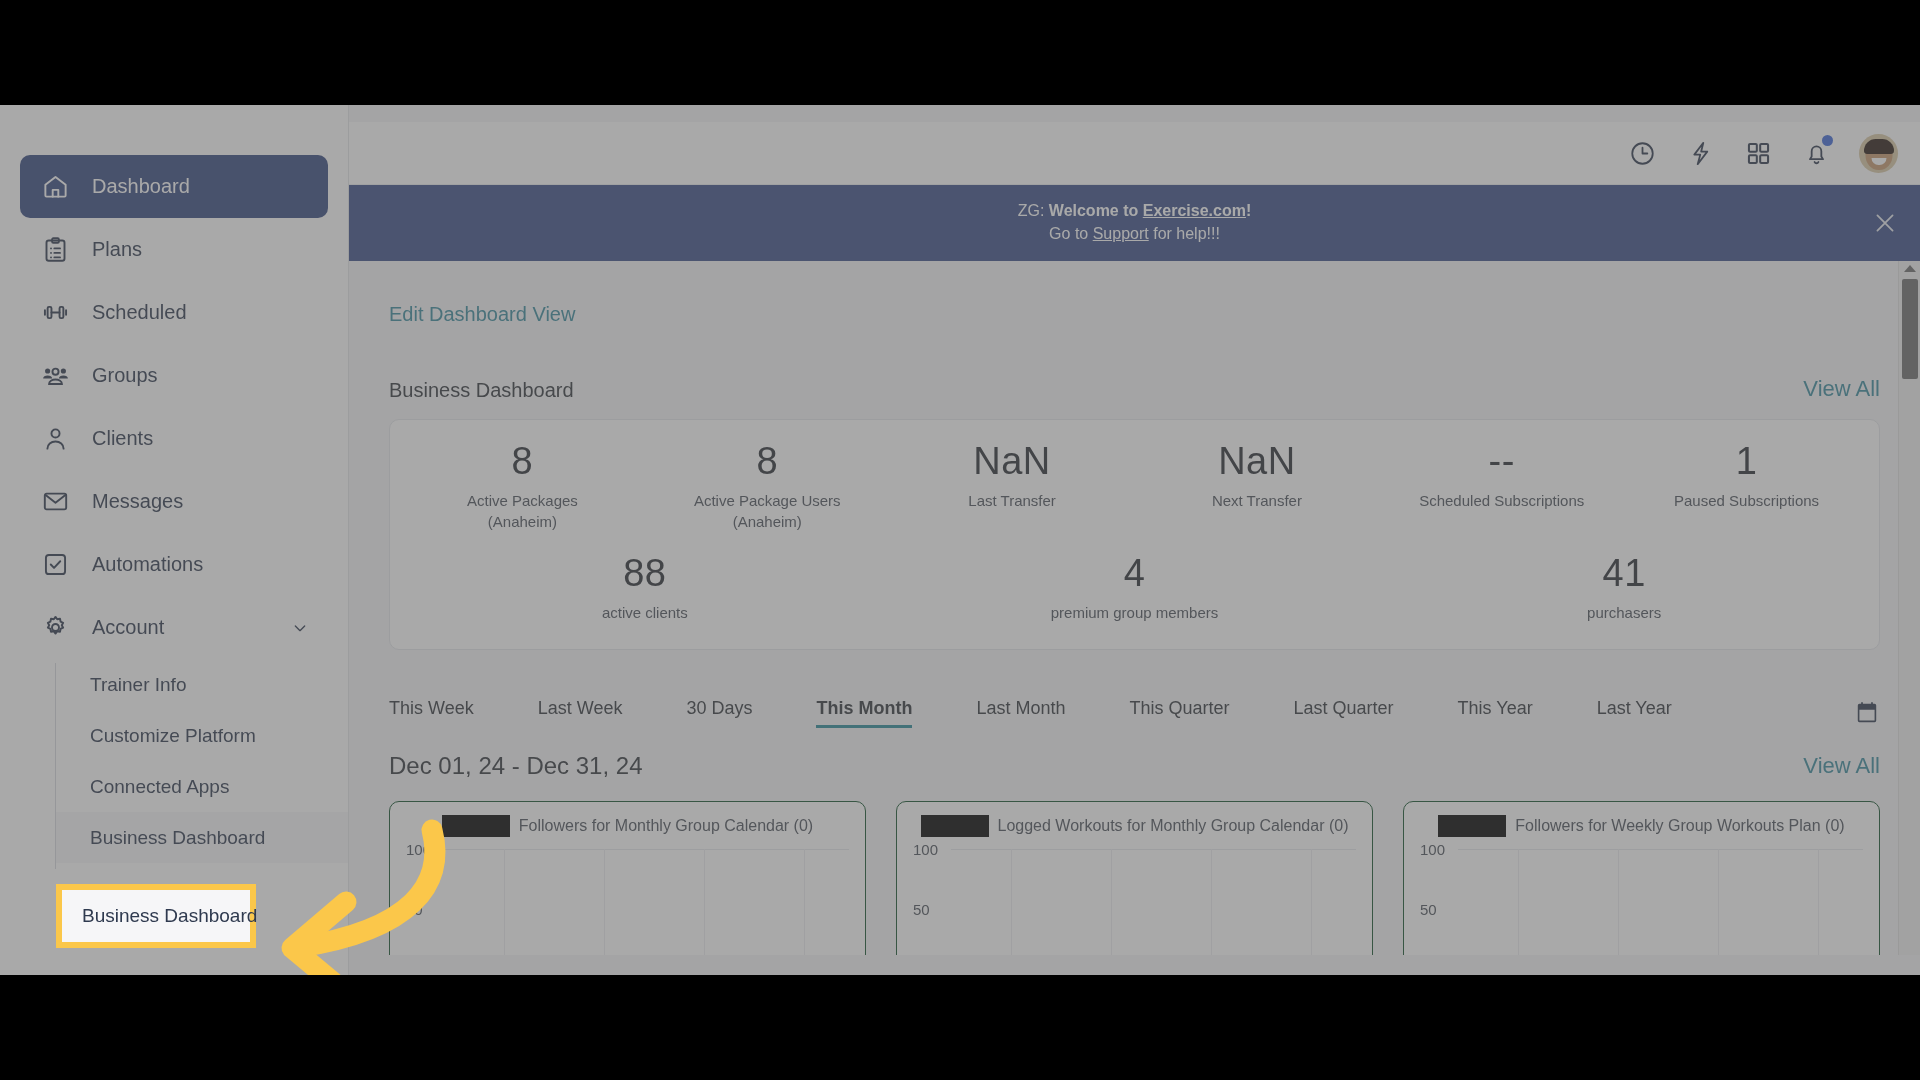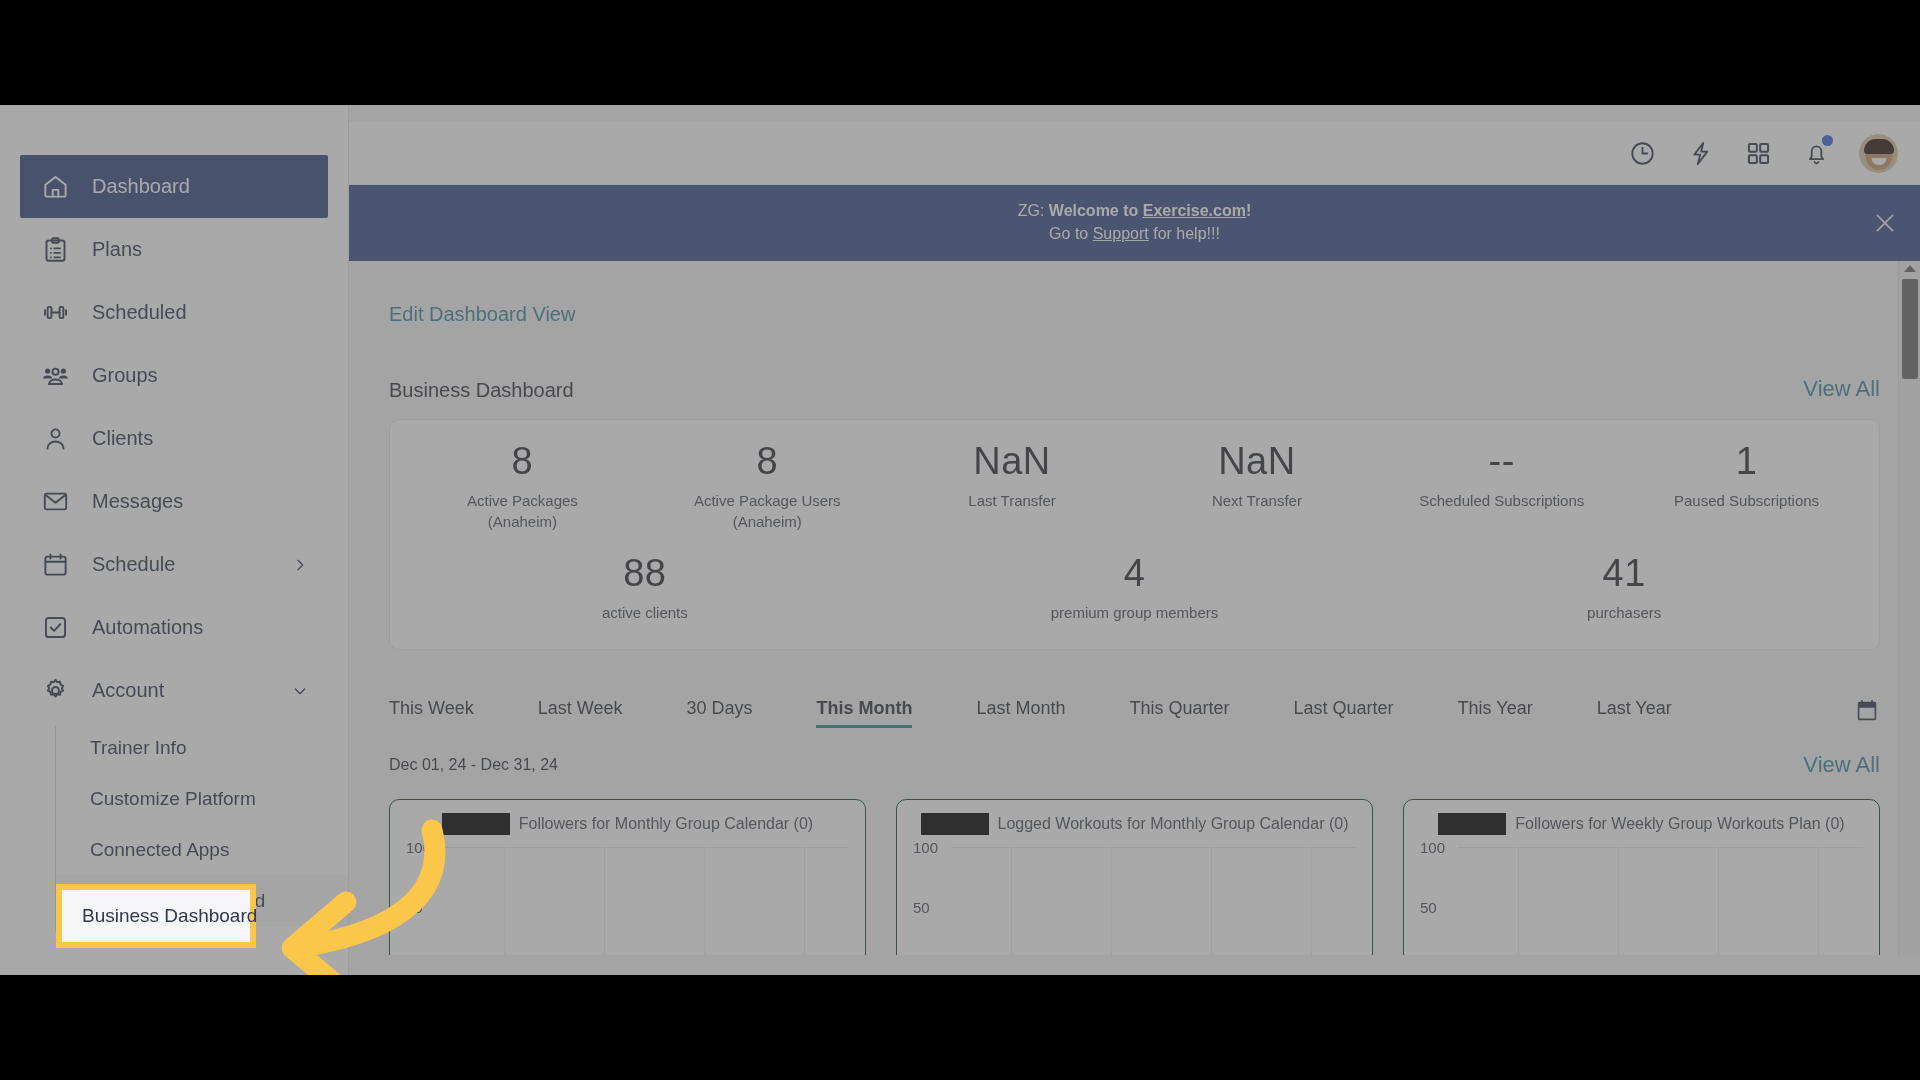--- a/index.html
+++ b/index.html
@@ -32,21 +32,21 @@
     width: 349px; height: 870px;
     background: #ffffff;
     border-right: 1px solid #e3e5e8;
     z-index: 5;
   }
   .nav-list { padding-top: 50px; }
   .nav-item {
     display: flex; align-items: center;
     height: 63px; margin: 0 20px;
     padding: 0 18px;
-    border-radius: 2px;
+    border-radius: 10px;
     color: #2f3a4f;
     font-size: 20px;
     cursor: pointer;
     position: relative;
   }
   .nav-item .ico {
     width: 34px; height: 34px; flex: 0 0 34px;
     display: flex; align-items: center; justify-content: center;
     margin-right: 20px;
   }
@@ -189,41 +189,41 @@
     font-size: 38px; color: #2b2f36; font-weight: 300;
     line-height: 1.05; letter-spacing: .5px;
   }
   .stat .lbl {
     font-size: 15px; color: #4d535c; margin-top: 9px; line-height: 1.35;
   }
   .stat .lbl .sub { display: block; }
 
   
   .range-row {
-    display: flex; 
+    display: flex; align-items: center;
     margin-top: 48px;
     border-bottom: 0;
   }
   .range-tab {
     font-size: 18px; color: #33373d;
     padding: 0 0 9px 0; margin-right: 64px;
     cursor: pointer; position: relative; white-space: nowrap;
   }
   .range-tab.active { font-weight: 700; }
   .range-tab.active:after {
     content: ""; position: absolute; left: 0; right: 0; bottom: 0;
     height: 3px; background: #2a8a9a;
   }
   .cal-icon { margin-left: auto; cursor: pointer; display: flex; }
 
   .daterange-row {
     display: flex; align-items: center; justify-content: space-between;
     margin-top: 24px;
   }
-  .daterange { font-size: 16px; color: #33373d; }
+  .daterange { font-size: 24px; color: #33373d; }
 
   
   .charts-row { display: flex; gap: 30px; margin-top: 21px; }
   .chart-card {
     flex: 1 1 0;
     background: #ffffff;
     border: 1px solid #14532d;
     border-radius: 10px;
     height: 240px;
     padding: 13px 16px 0 16px;
@@ -357,34 +357,20 @@
         <div class="nav-item">
           <span class="ico">
             <svg viewBox="0 0 24 24" fill="none" stroke="#2f3a4f" stroke-width="1.7" stroke-linecap="round" stroke-linejoin="round">
                 <rect x="2.5" y="5" width="19" height="14" rx="1.6"></rect>
                 <path d="m3.2 6.2 8.8 7 8.8-7"></path>
               </svg>
           </span>
           <span>Messages</span>
         </div>
 
-        <div class="nav-item">
-          <span class="ico">
-            <svg viewBox="0 0 24 24" fill="none" stroke="#2f3a4f" stroke-width="1.7" stroke-linecap="round" stroke-linejoin="round">
-                <rect x="3" y="5" width="18" height="16" rx="2"></rect>
-                <path d="M3 9.5h18M7.5 3v3.6M16.5 3v3.6"></path>
-              </svg>
-          </span>
-          <span>Schedule</span>
-          <span class="caret">
-            <svg viewBox="0 0 24 24" fill="none" stroke="#2f3a4f" stroke-width="2" stroke-linecap="round" stroke-linejoin="round">
-                <path d="m9 5 7 7-7 7"></path>
-              </svg>
-          </span>
-        </div>
 
         <div class="nav-item">
           <span class="ico">
             <svg viewBox="0 0 24 24" fill="none" stroke="#2f3a4f" stroke-width="1.7" stroke-linecap="round" stroke-linejoin="round">
                 <rect x="3.5" y="3.5" width="17" height="17" rx="2.6"></rect>
                 <path d="m7.8 12 2.9 3 5.5-5.9"></path>
               </svg>
           </span>
           <span>Automations</span>
         </div>

